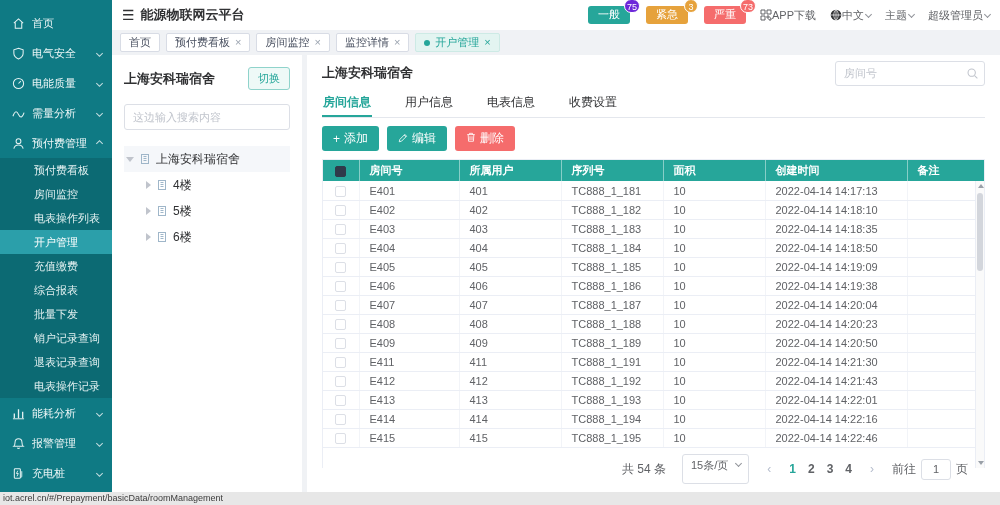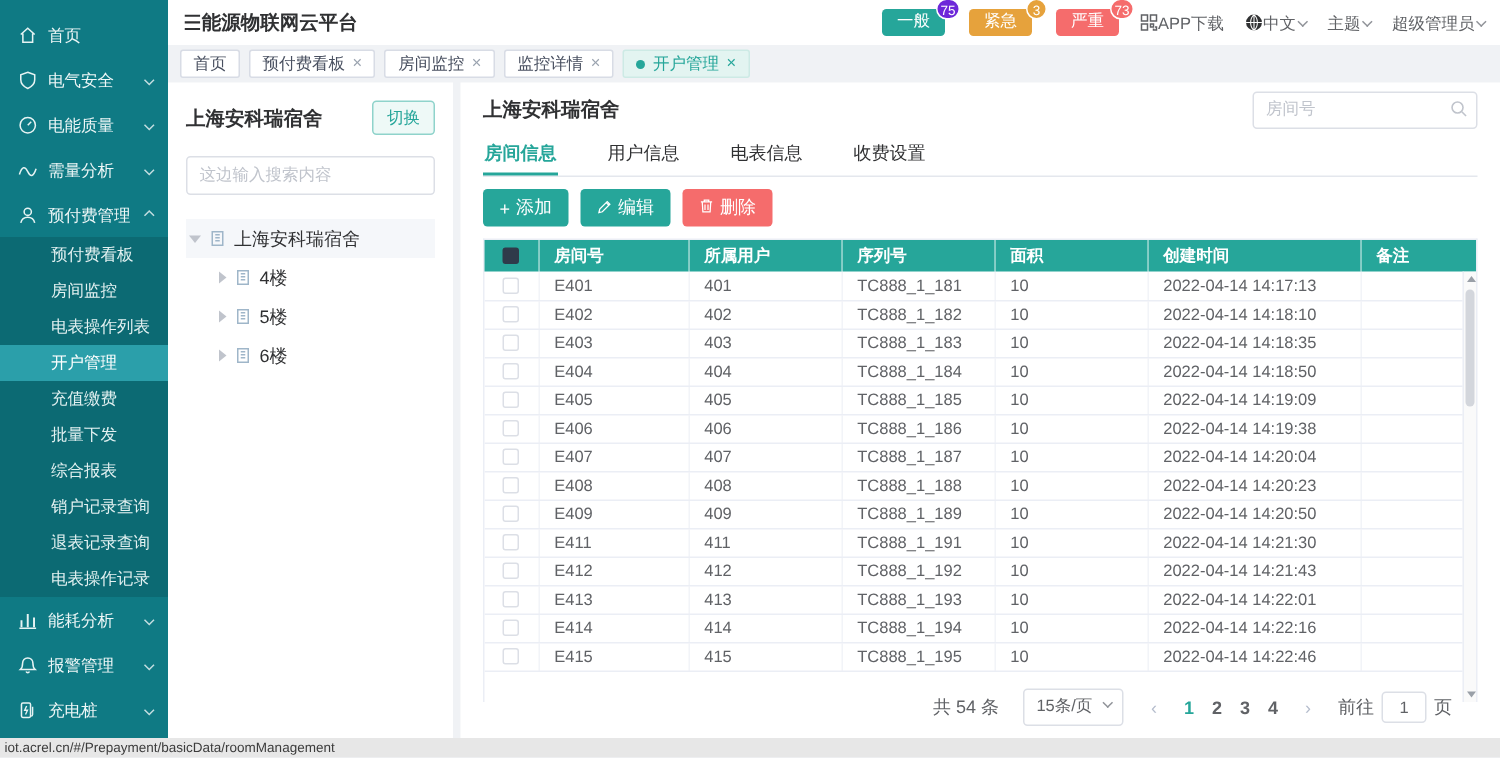--- a/index.html
+++ b/index.html
@@ -15,21 +15,21 @@
   .s-lb{flex:1;overflow:hidden;}
   .chev{width:5px;height:5px;border-right:1px solid rgba(255,255,255,.75);border-bottom:1px solid rgba(255,255,255,.75);transform:rotate(45deg);margin-right:2px;flex:none;}
   .chev.up{transform:rotate(-135deg);}
   .s-submenu{background:var(--sidebar-sub);}
   .s-sub{height:24px;line-height:24px;padding-left:34px;font-size:11px;color:#e3f1f1;cursor:pointer;white-space:nowrap;}
   .s-sub.active{background:var(--sidebar-active);color:#fff;}
 
   
   .header{position:absolute;left:112px;top:0;right:0;height:30px;background:#fff;display:flex;align-items:center;padding:0 10px;}
   .hamburger{font-size:14px;color:#303133;cursor:pointer;line-height:1;}
-  .app-title{font-size:13px;font-weight:bold;margin-left:0;}
+  .app-title{font-size:13px;font-weight:bold;margin-left:6px;}
   .h-right{margin-left:auto;display:flex;align-items:center;gap:14px;font-size:11px;color:#606266;}
   .badges{display:flex;gap:16px;}
   .badge-wrap{position:relative;cursor:pointer;}
   .badge-pill{display:inline-block;color:#fff;font-size:11px;padding:2px 10px;border-radius:3px;line-height:1.2;}
   .badge-sup{position:absolute;top:-7px;right:-10px;min-width:14px;height:14px;border-radius:8px;color:#fff;font-size:9px;line-height:14px;text-align:center;padding:0 2px;border:1px solid #fff;}
   .h-link{display:flex;align-items:center;gap:0;cursor:pointer;white-space:nowrap;}
   .chev-g{width:5px;height:5px;border-right:1px solid #909399;border-bottom:1px solid #909399;transform:rotate(45deg);margin-left:2px;margin-top:-2px;}
   .qr-ic,.globe-ic{display:inline-flex;}
 
   
@@ -82,21 +82,21 @@
   .cb{display:inline-block;width:11px;height:11px;border:1px solid #dcdfe6;border-radius:2px;background:#fff;vertical-align:middle;cursor:pointer;}
   .cb.dark{background:#2f3a4a;border-color:#2f3a4a;}
   .vscroll{position:absolute;top:0;right:0;width:9px;bottom:0;background:#fafafa;border-left:1px solid #ebeef5;}
   .vscroll .thumb{position:absolute;top:12px;left:1px;width:6px;height:78px;border-radius:3px;background:#d3d6dc;}
   .vs-arrow{position:absolute;left:2px;width:0;height:0;border-left:3px solid transparent;border-right:3px solid transparent;}
   .vs-up{top:3px;border-bottom:4px solid #9aa0a8;}
   .vs-dn{bottom:3px;border-top:4px solid #9aa0a8;}
 
   
   .pager{position:absolute;right:32px;bottom:8px;display:flex;align-items:center;gap:16px;font-size:12px;color:#606266;}
-  .psize{position:relative;border:1px solid #dcdfe6;border-radius:3px;padding:3px 20px 5px 8px;font-size:11px;color:#606266;cursor:pointer;}
+  .psize{position:relative;border:1px solid #dcdfe6;border-radius:3px;padding:3px 20px 10px 8px;font-size:11px;color:#606266;cursor:pointer;}
   .psize .chev-g{position:absolute;right:7px;top:8px;}
   .parrow{color:#b4bccc;font-size:12px;cursor:pointer;padding:0 2px;}
   .pages{display:flex;gap:12px;}
   .pg{cursor:pointer;font-weight:bold;color:#606266;}
   .pg.active{color:var(--accent);}
   .goto input{width:30px;height:21px;border:1px solid #dcdfe6;border-radius:3px;text-align:center;font-size:11px;outline:none;font-family:inherit;color:#606266;}
   .goto{display:flex;align-items:center;gap:5px;}
 
   
   .statusbar{position:absolute;left:0;bottom:0;width:100%;height:13px;background:#e7e7e7;font-size:9px;color:#3c3c3c;line-height:13px;padding-left:3px;}
@@ -151,22 +151,22 @@
         </span>
         <span class="s-lb">预付费管理</span>
         <i class="chev up"></i>
       </div>
       <div class="s-submenu">
         <div class="s-sub">预付费看板</div>
         <div class="s-sub">房间监控</div>
         <div class="s-sub">电表操作列表</div>
         <div class="s-sub active">开户管理</div>
         <div class="s-sub">充值缴费</div>
+        <div class="s-sub">综合报表</div>
         <div class="s-sub">批量下发</div>
-        <div class="s-sub">综合报表</div>
         <div class="s-sub">销户记录查询</div>
         <div class="s-sub">退表记录查询</div>
         <div class="s-sub">电表操作记录</div>
       </div>
       <div class="s-item">
         <span class="s-ic">
           <svg viewBox="0 0 14 14">
             <path d="M2.5 12V7M7 12V2.5M11.5 12V5" stroke="#e6f3f3" stroke-width="1.4" fill="none"></path>
             <path d="M1 12.7h12" stroke="#e6f3f3" stroke-width="1" fill="none"></path>
           </svg>

